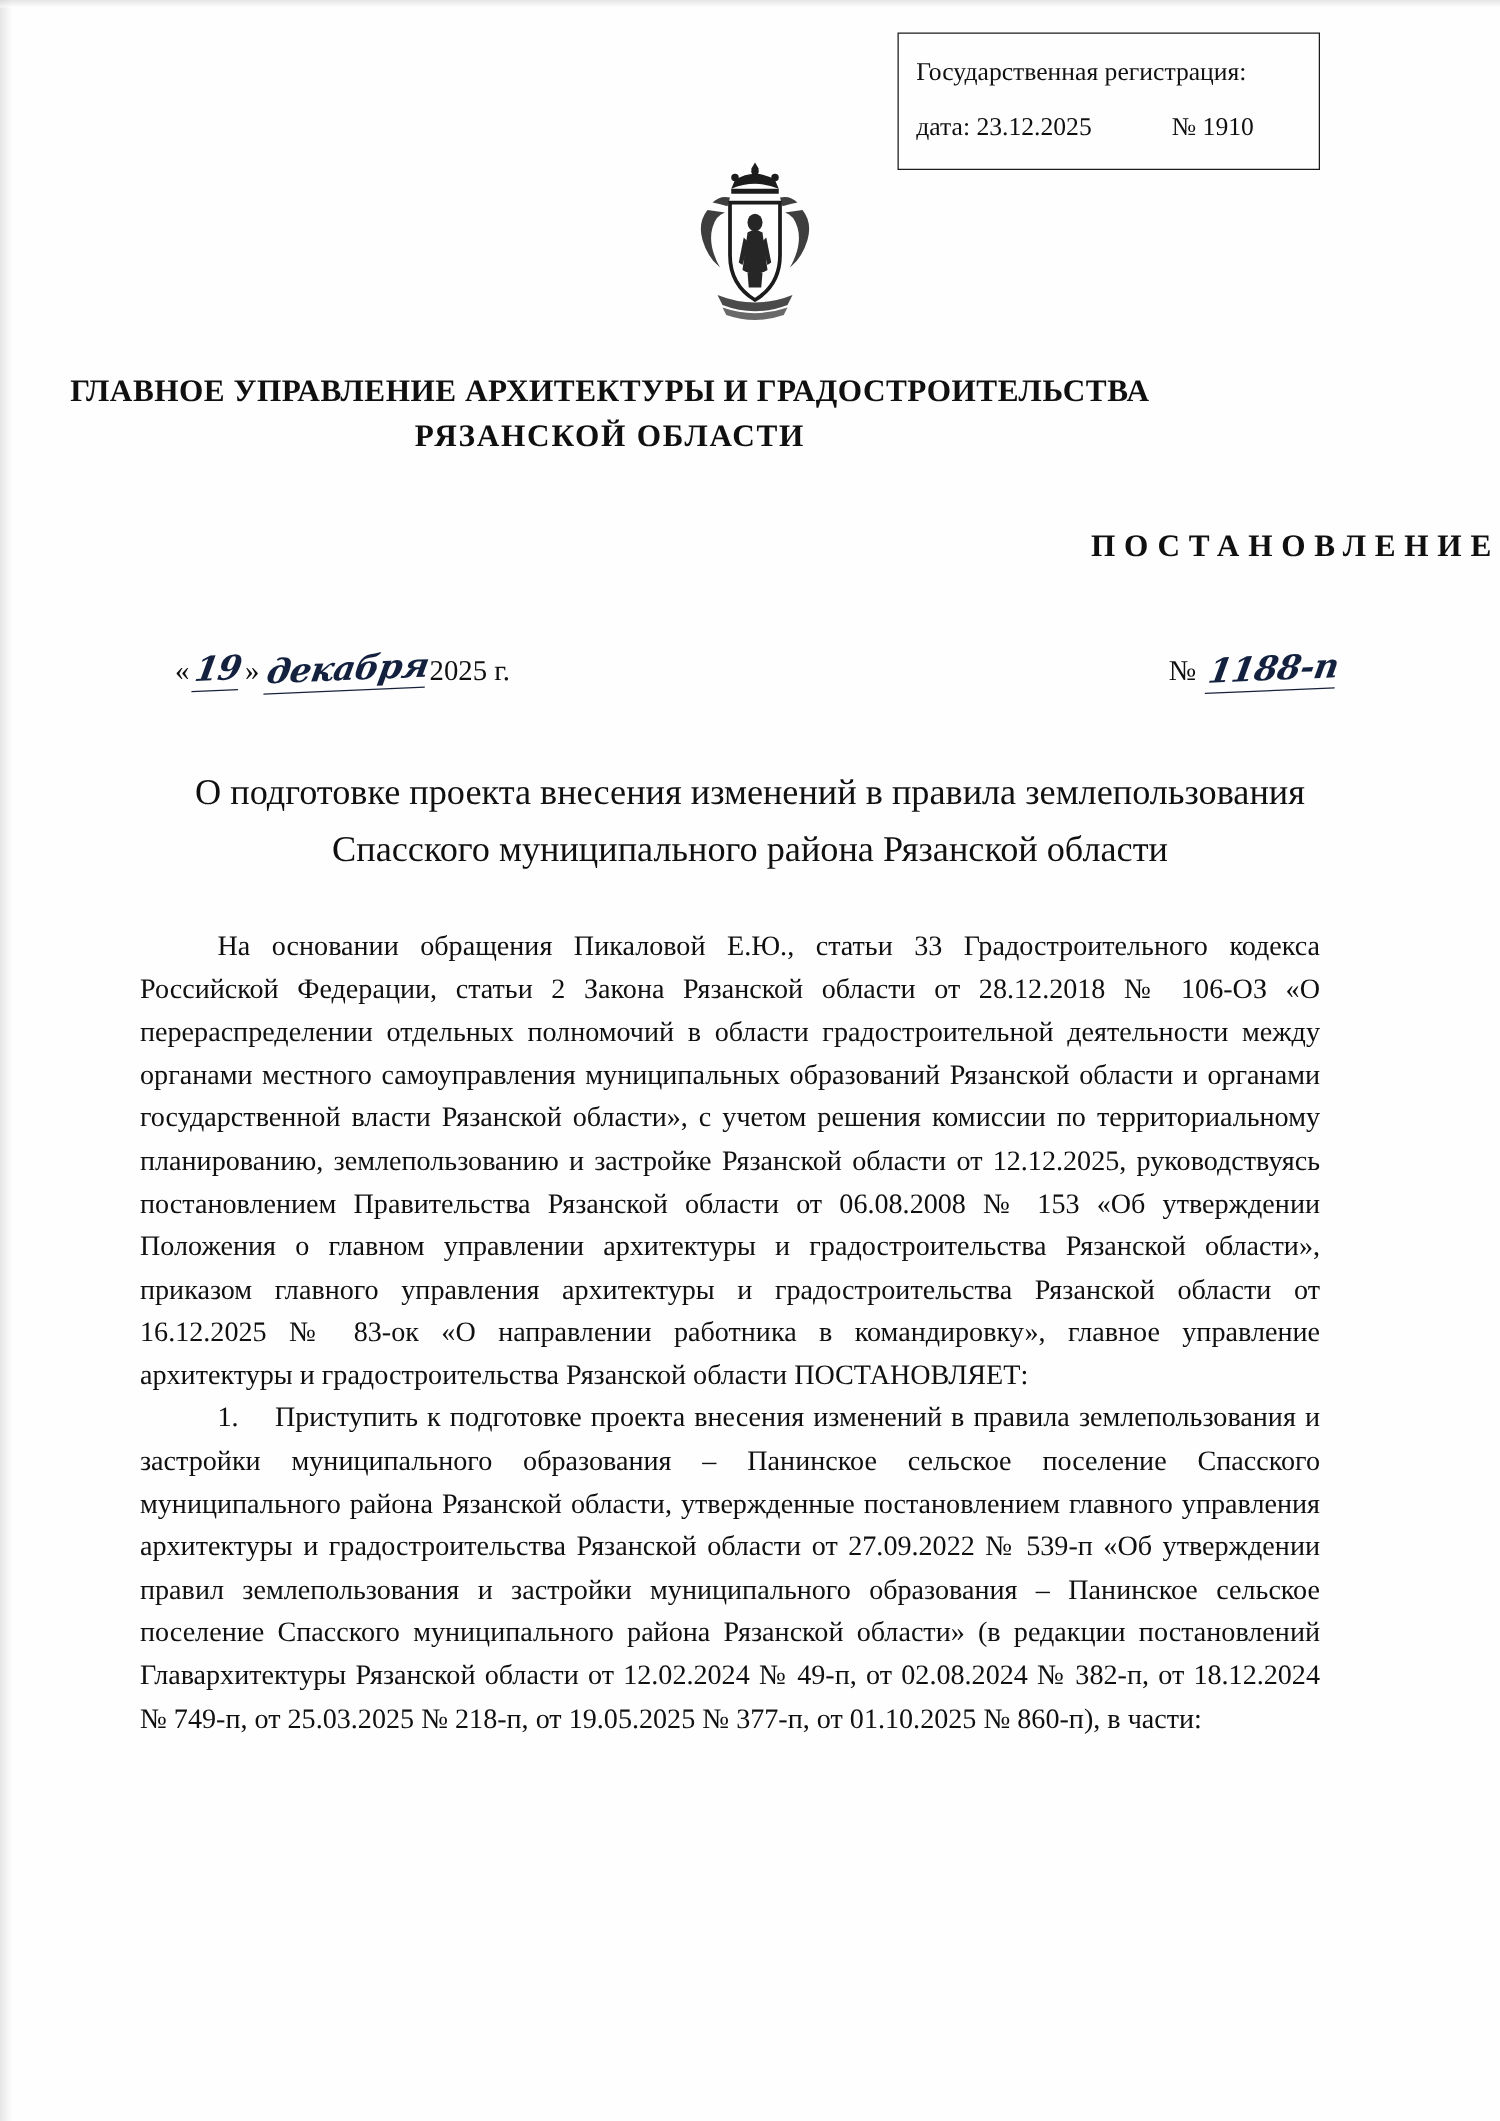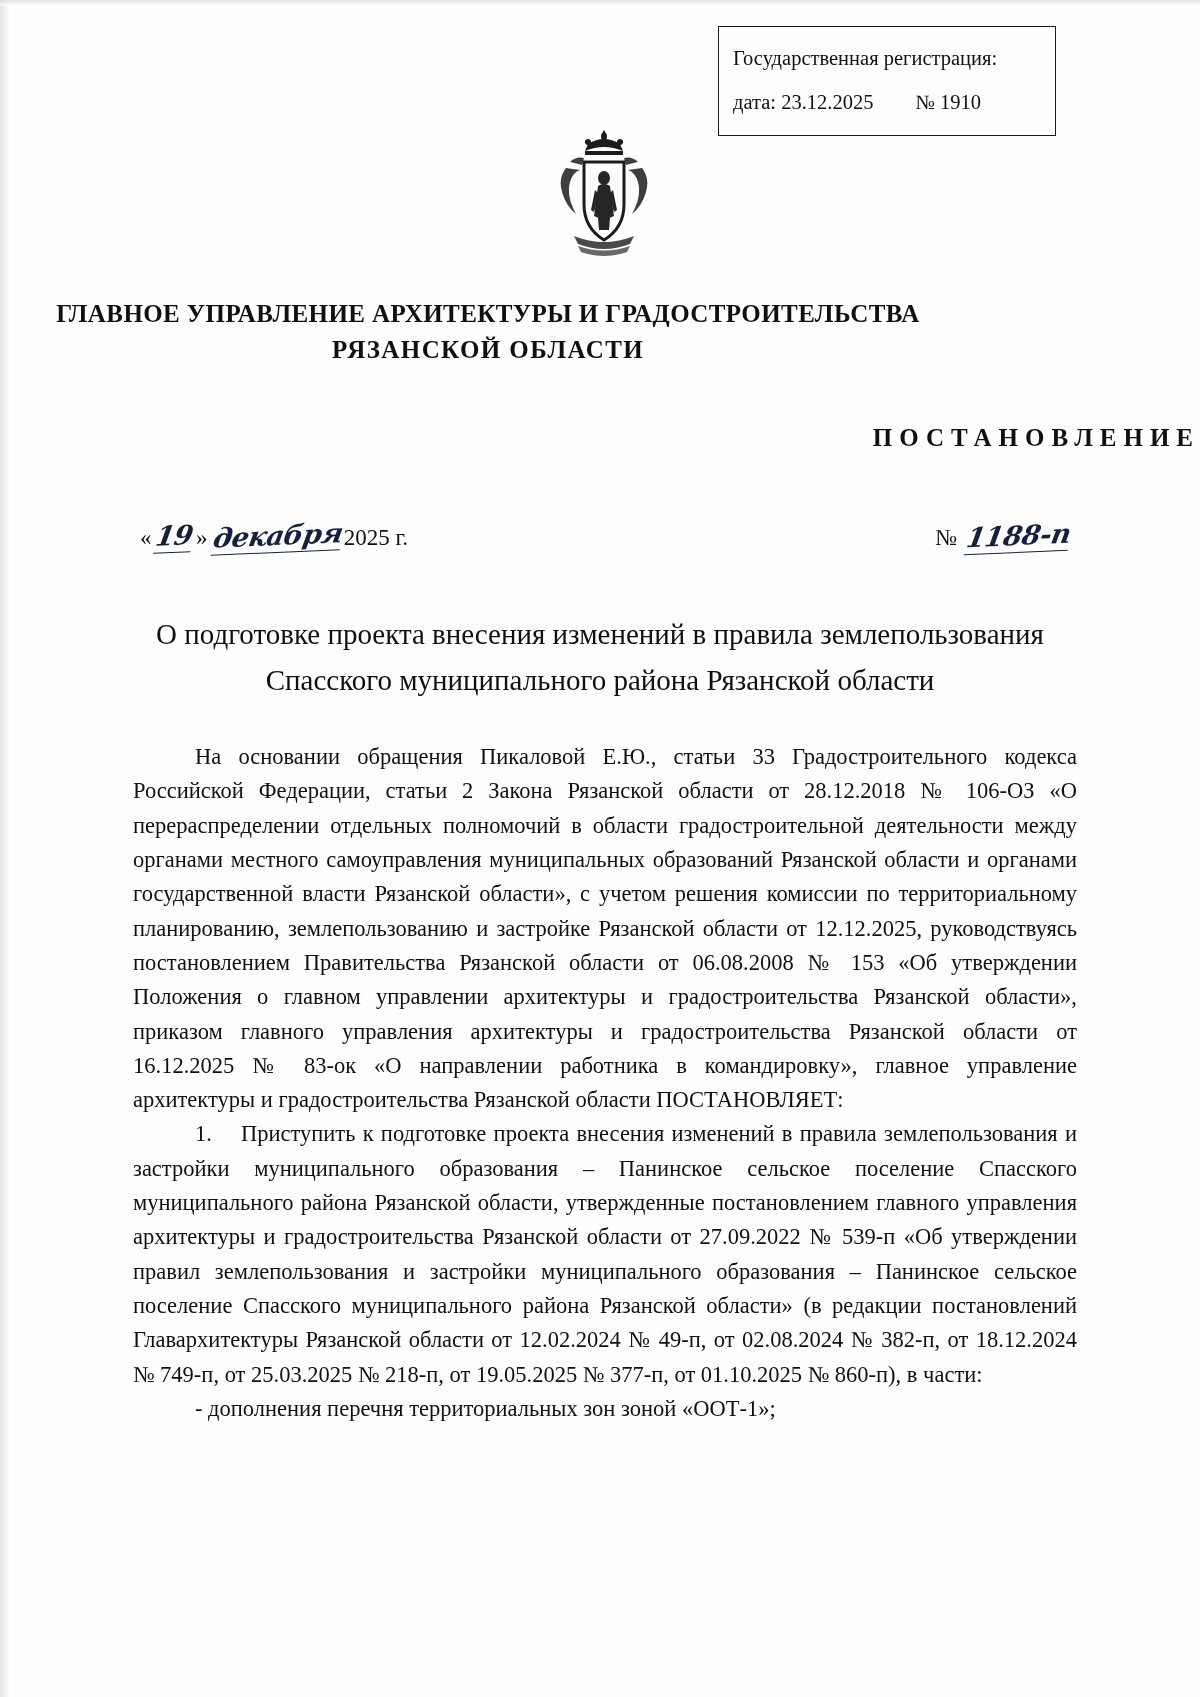--- a/index.html
+++ b/index.html
@@ -56,21 +56,21 @@
     padding: 14px 12px 14px 14px;
     box-sizing: border-box;
     line-height: 1.75;
     font-size: 20.5px;
   }
   .reg-title {
     white-space: nowrap;
   }
   .reg-line2 {
     display: flex;
-    gap: 42px;
+    gap: 64px;
     margin-top: 8px;
   }
 
   
   .emblem {
     position: absolute;
     left: 548px;
     top: 128px;
     width: 112px;
     height: 130px;
@@ -143,21 +143,21 @@
     left: 150px;
     top: 612px;
     width: 900px;
     text-align: center;
     font-size: 29px;
     line-height: 1.58;
   }
 
   .body {
     position: absolute;
-    left: 133px;
+    left: 112px;
     top: 740px;
     width: 944px;
     font-size: 22.5px;
     line-height: 1.525;
     text-align: justify;
     text-justify: inter-word;
   }
   .body p {
     margin: 0;
   }
@@ -240,16 +240,15 @@
   </div>
 
   <div class="subject">
     <div>О подготовке проекта внесения изменений в правила землепользования</div>
     <div>Спасского муниципального района Рязанской области</div>
   </div>
 
   <div class="body">
     <p class="indent">На основании обращения Пикаловой Е.Ю., статьи 33 Градостроительного кодекса Российской Федерации, статьи 2 Закона Рязанской области от 28.12.2018 № 106-ОЗ «О перераспределении отдельных полномочий в области градостроительной деятельности между органами местного самоуправления муниципальных образований Рязанской области и органами государственной власти Рязанской области», с учетом решения комиссии по территориальному планированию, землепользованию и застройке Рязанской области от 12.12.2025, руководствуясь постановлением Правительства Рязанской области от 06.08.2008 № 153 «Об утверждении Положения о главном управлении архитектуры и градостроительства Рязанской области», приказом главного управления архитектуры и градостроительства Рязанской области от 16.12.2025 № 83-ок «О направлении работника в командировку», главное управление архитектуры и градостроительства Рязанской области ПОСТАНОВЛЯЕТ:</p>
     <p class="indent">1.&nbsp;&nbsp;&nbsp;&nbsp;Приступить к подготовке проекта внесения изменений в правила землепользования и застройки муниципального образования – Панинское сельское поселение Спасского муниципального района Рязанской области, утвержденные постановлением главного управления архитектуры и градостроительства Рязанской области от 27.09.2022 № 539-п «Об утверждении правил землепользования и застройки муниципального образования – Панинское сельское поселение Спасского муниципального района Рязанской области» (в редакции постановлений Главархитектуры Рязанской области от 12.02.2024 № 49-п, от 02.08.2024 № 382-п, от 18.12.2024 № 749-п, от 25.03.2025 № 218-п, от 19.05.2025 № 377-п, от 01.10.2025 № 860-п), в части:</p>
-    <p class="indent">- дополнения перечня территориальных зон зоной «ООТ-1»;</p>
   </div>
 
 </div>
 
 </body></html>

